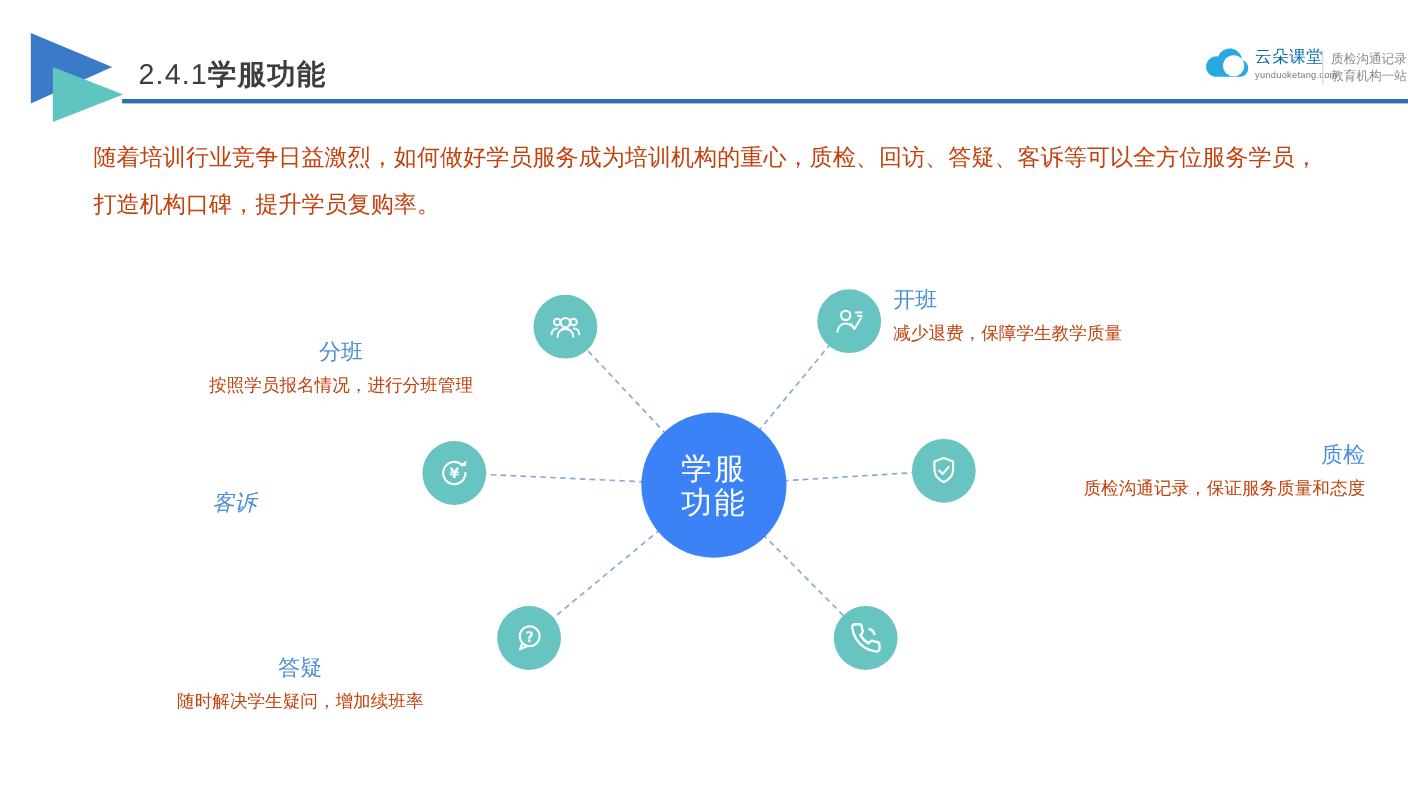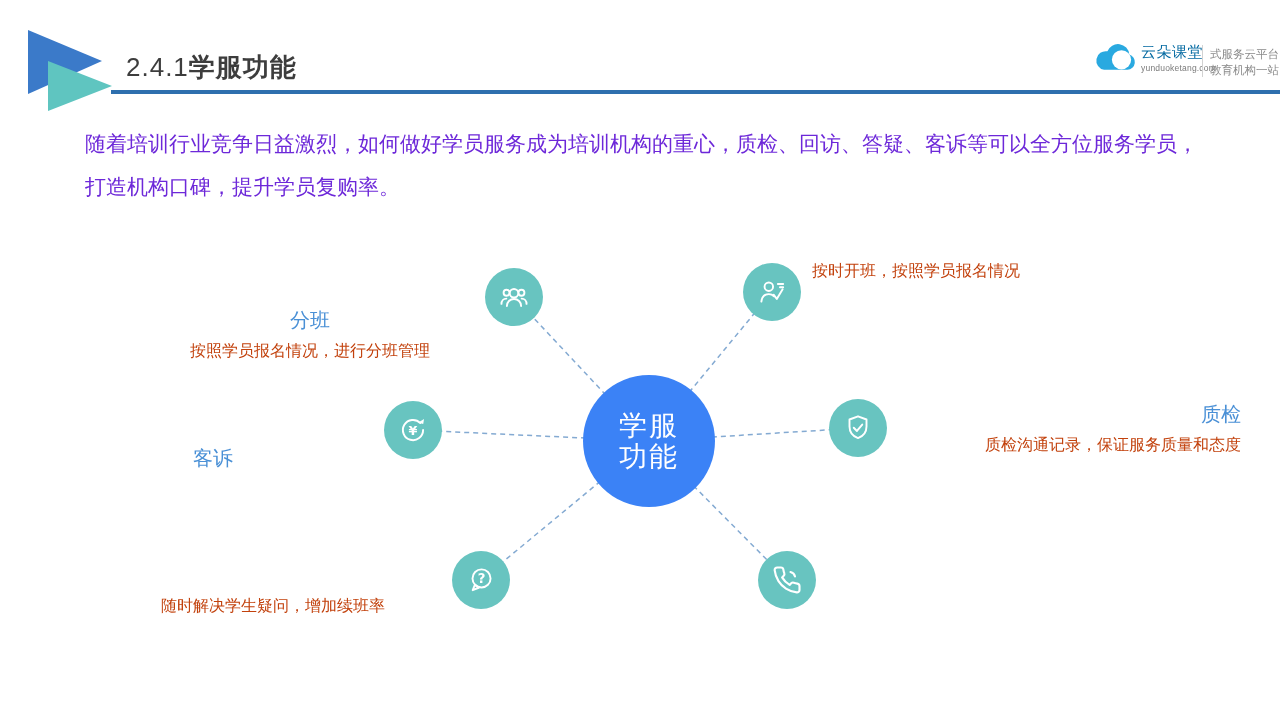--- a/index.html
+++ b/index.html
@@ -12,21 +12,21 @@
   .page-title{position:absolute;left:126px;top:50px;font-size:26px;color:#3d3d3d;letter-spacing:1px;white-space:nowrap;}
   .page-title .bold{font-weight:bold;}
   .title-rule{position:absolute;left:111px;top:90px;right:0;height:4px;background:#2e6fae;}
   .cloud-logo{position:absolute;left:1094px;top:39px;}
   .brand-block{position:absolute;left:1141px;top:43px;}
   .brand-name{font-size:15px;font-weight:normal;color:#0369a1;letter-spacing:0.5px;line-height:18px;}
   .brand-domain{font-size:8.5px;color:#7a7a7a;letter-spacing:0.2px;margin-top:2px;}
   .brand-divider{position:absolute;left:1202px;top:45px;width:1px;height:32px;background:#d2d2d2;}
   .brand-tagline{position:absolute;left:1210px;top:46px;font-size:11.5px;color:#8a8a8a;line-height:16px;}
   
-  .intro{position:absolute;left:85px;top:122px;width:1140px;font-size:21px;color:#6d28d9;line-height:43px;}
+  .intro{position:absolute;left:85px;top:122px;width:1140px;font-size:21px;color:#c2410c;line-height:43px;}
   
   .connector-svg{position:absolute;left:0;top:0;z-index:1;}
   .center-circle{
     position:absolute;left:583px;top:375px;width:132px;height:132px;border-radius:50%;
     background:#3b82f6;color:#ffffff;display:flex;flex-direction:column;align-items:center;justify-content:center;
     font-size:28px;line-height:31px;letter-spacing:2px;z-index:3;
   }
   .icon-circle{
     position:absolute;width:58px;height:58px;border-radius:50%;background:#68c4c0;
     display:flex;align-items:center;justify-content:center;z-index:3;color:#fff;
@@ -52,21 +52,21 @@
   <svg class="cloud-logo" width="44" height="36" viewBox="0 0 48 38">
     <path d="M38.5 16.2a12.4 12.4 0 0 0-23.9-3.4A10.2 10.2 0 0 0 11 33h25.5a8.6 8.6 0 0 0 2-16.8z" fill="#29a9e0"></path>
     <circle cx="30" cy="22" r="10.5" fill="#ffffff"></circle>
   </svg>
   <div class="brand-block">
     <div class="brand-name">云朵课堂</div>
     <div class="brand-domain">yunduoketang.com</div>
   </div>
   <div class="brand-divider"></div>
   <div class="brand-tagline">
-    <div>式服务云平台</div>
+    <div>质检沟通记录</div>
     <div>教育机构一站</div>
   </div>
 
   <div class="intro">
     <div>随着培训行业竞争日益激烈，如何做好学员服务成为培训机构的重心，质检、回访、答疑、客诉等可以全方位服务学员，</div>
     <div>打造机构口碑，提升学员复购率。</div>
   </div>
 
   <svg class="connector-svg" width="1280" height="720" viewBox="0 0 1280 720">
     <g stroke="#84aad2" stroke-width="1.5" stroke-dasharray="5 4">
@@ -102,24 +102,25 @@
   <div class="icon-circle" style="left:743px;top:263px;">
     <svg width="34" height="34" viewBox="0 0 32 32" fill="none" stroke="#ffffff" stroke-width="1.8" stroke-linecap="round" stroke-linejoin="round">
       <circle cx="13" cy="11" r="4"></circle>
       <path d="M6 25c.5-4.5 3.4-7 7-7 1.9 0 3.6.7 4.9 2"></path>
       <path d="M17.5 18.5l3 4 5.5-9"></path>
       <path d="M21.5 8.5h5"></path>
       <path d="M23.5 11.5h3"></path>
     </svg>
   </div>
   <div class="node-text" style="left:812px;top:261px;width:330px;">
-    <div class="node-desc">按时开班，按照学员报名情况</div>
+    <div class="node-label">开班</div>
+    <div class="node-desc">减少退费，保障学生教学质量</div>
   </div>
 
-  <div class="node-text align-r" style="left:53px;top:406px;width:320px;">
+  <div class="node-text align-r" style="left:53px;top:406px;width:320px;font-style:italic;">
     <div class="node-label">客诉</div>
   </div>
   <div class="icon-circle" style="left:384px;top:401px;">
     <svg width="34" height="34" viewBox="0 0 32 32" fill="none" stroke="#ffffff" stroke-width="1.8" stroke-linecap="round">
       <path d="M25.5 16a9.5 9.5 0 1 1-2.6-6.5"></path>
       <path d="M26.4 5.6l-.8 4.8-4.6-1.5z" fill="#ffffff" stroke="none"></path>
       <text x="16" y="20.5" text-anchor="middle" font-size="12" fill="#ffffff" stroke="none" font-weight="bold" font-family="'DejaVu Sans',sans-serif">¥</text>
     </svg>
   </div>
 
@@ -128,20 +129,21 @@
       <path d="M16 5l8 3v6.5c0 5.5-3.6 9.3-8 11-4.4-1.7-8-5.5-8-11V8z"></path>
       <path d="M12 15.8l3 3 5-6"></path>
     </svg>
   </div>
   <div class="node-text" style="left:901px;top:402px;width:340px;text-align:right;">
     <div class="node-label">质检</div>
     <div class="node-desc">质检沟通记录，保证服务质量和态度</div>
   </div>
 
   <div class="node-text align-r" style="left:113px;top:556px;width:320px;">
+    <div class="node-label">答疑</div>
     <div class="node-desc">随时解决学生疑问，增加续班率</div>
   </div>
   <div class="icon-circle" style="left:452px;top:551px;">
     <svg width="34" height="34" viewBox="0 0 32 32" fill="none" stroke="#ffffff" stroke-width="1.8" stroke-linecap="round" stroke-linejoin="round">
       <circle cx="16.5" cy="14.5" r="8.5"></circle>
       <path d="M10.2 20.5L8.2 25.6l5.6-2.3z" fill="#68c4c0"></path>
       <text x="16.5" y="19" text-anchor="middle" font-size="12.5" fill="#ffffff" stroke="none" font-weight="bold" font-family="'DejaVu Sans',sans-serif">?</text>
     </svg>
   </div>
 

